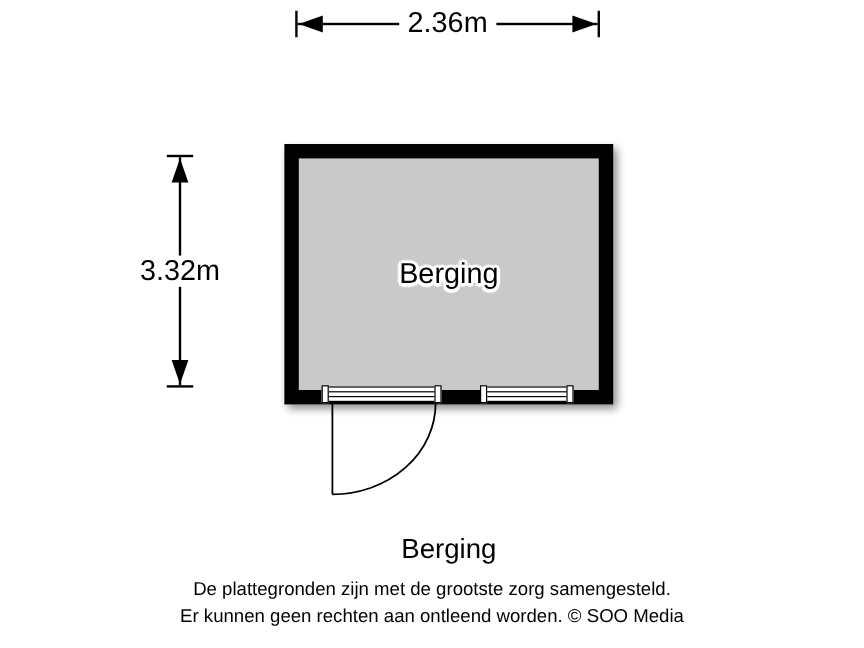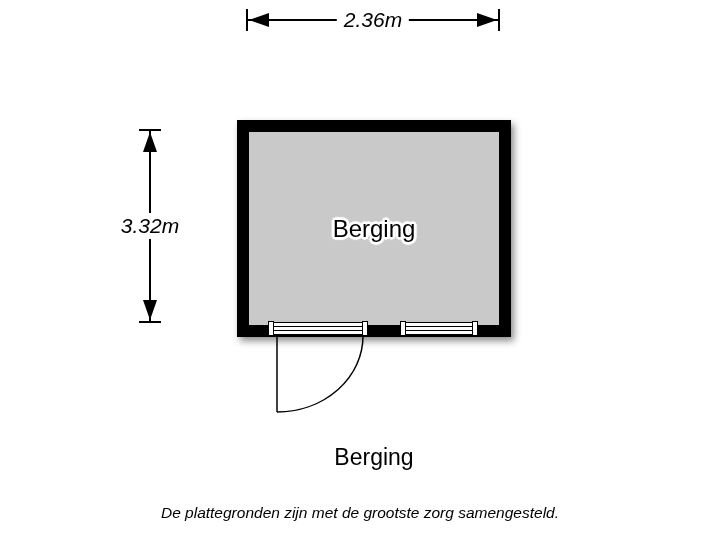--- a/index.html
+++ b/index.html
@@ -54,24 +54,23 @@
   .arr-down {
     left: 4px; bottom: 3px;
     border-left: 7px solid transparent; border-right: 7px solid transparent;
     border-top: 20px solid var(--wall, #000);
   }
   .dim-label {
     position: absolute; left: 50%; top: 50%;
     transform: translate(-50%, -50%);
     background: var(--background, #fff);
     padding: 0 7px;
-    font-size: 21px; line-height: 26px;
+    font-size: 24px; line-height: 26px;
     color: var(--text, #000);
     white-space: nowrap;
-    font-style: italic;
   }
 
   
   .room {
     position: absolute;
     left: 237px; top: 120px;
     width: 274px; height: 217px;
     box-sizing: border-box;
     border: 12px solid var(--wall, #000);
     background: var(--floor, #c9c9c9);
@@ -125,25 +124,24 @@
   .plan-title {
     position: absolute;
     left: 374px; top: 443px;
     transform: translateX(-50%);
     font-size: 23px; line-height: 28px;
     color: var(--text, #000);
     white-space: nowrap;
   }
   .disclaimer {
     position: absolute;
-    left: 0; right: 0; top: 502px;
+    left: 0; right: 0; top: 481px;
     text-align: center;
     font-size: 15.5px; line-height: 22px;
     color: var(--text, #000);
-    font-style: italic;
   }
 </style>
 </head>
 <body>
 
 <div class="canvas">
 
   <div class="dim dim-h">
     <div class="dim-line-h"></div>
     <div class="tick-v t-left"></div>
@@ -182,15 +180,16 @@
 
   <svg class="swing-svg" viewBox="0 0 720 540">
     <line x1="277" y1="336" x2="277" y2="412" stroke="#000" stroke-width="1.5"></line>
     <path d="M 363 336 A 86 76 0 0 1 277 412" fill="none" stroke="#000" stroke-width="1.5"></path>
   </svg>
 
   <div class="plan-title">Berging</div>
 
   <div class="disclaimer">
     <div>De plattegronden zijn met de grootste zorg samengesteld.</div>
+    <div>Er kunnen geen rechten aan ontleend worden. © SOO Media</div>
   </div>
 
 </div>
 
 </body></html>

